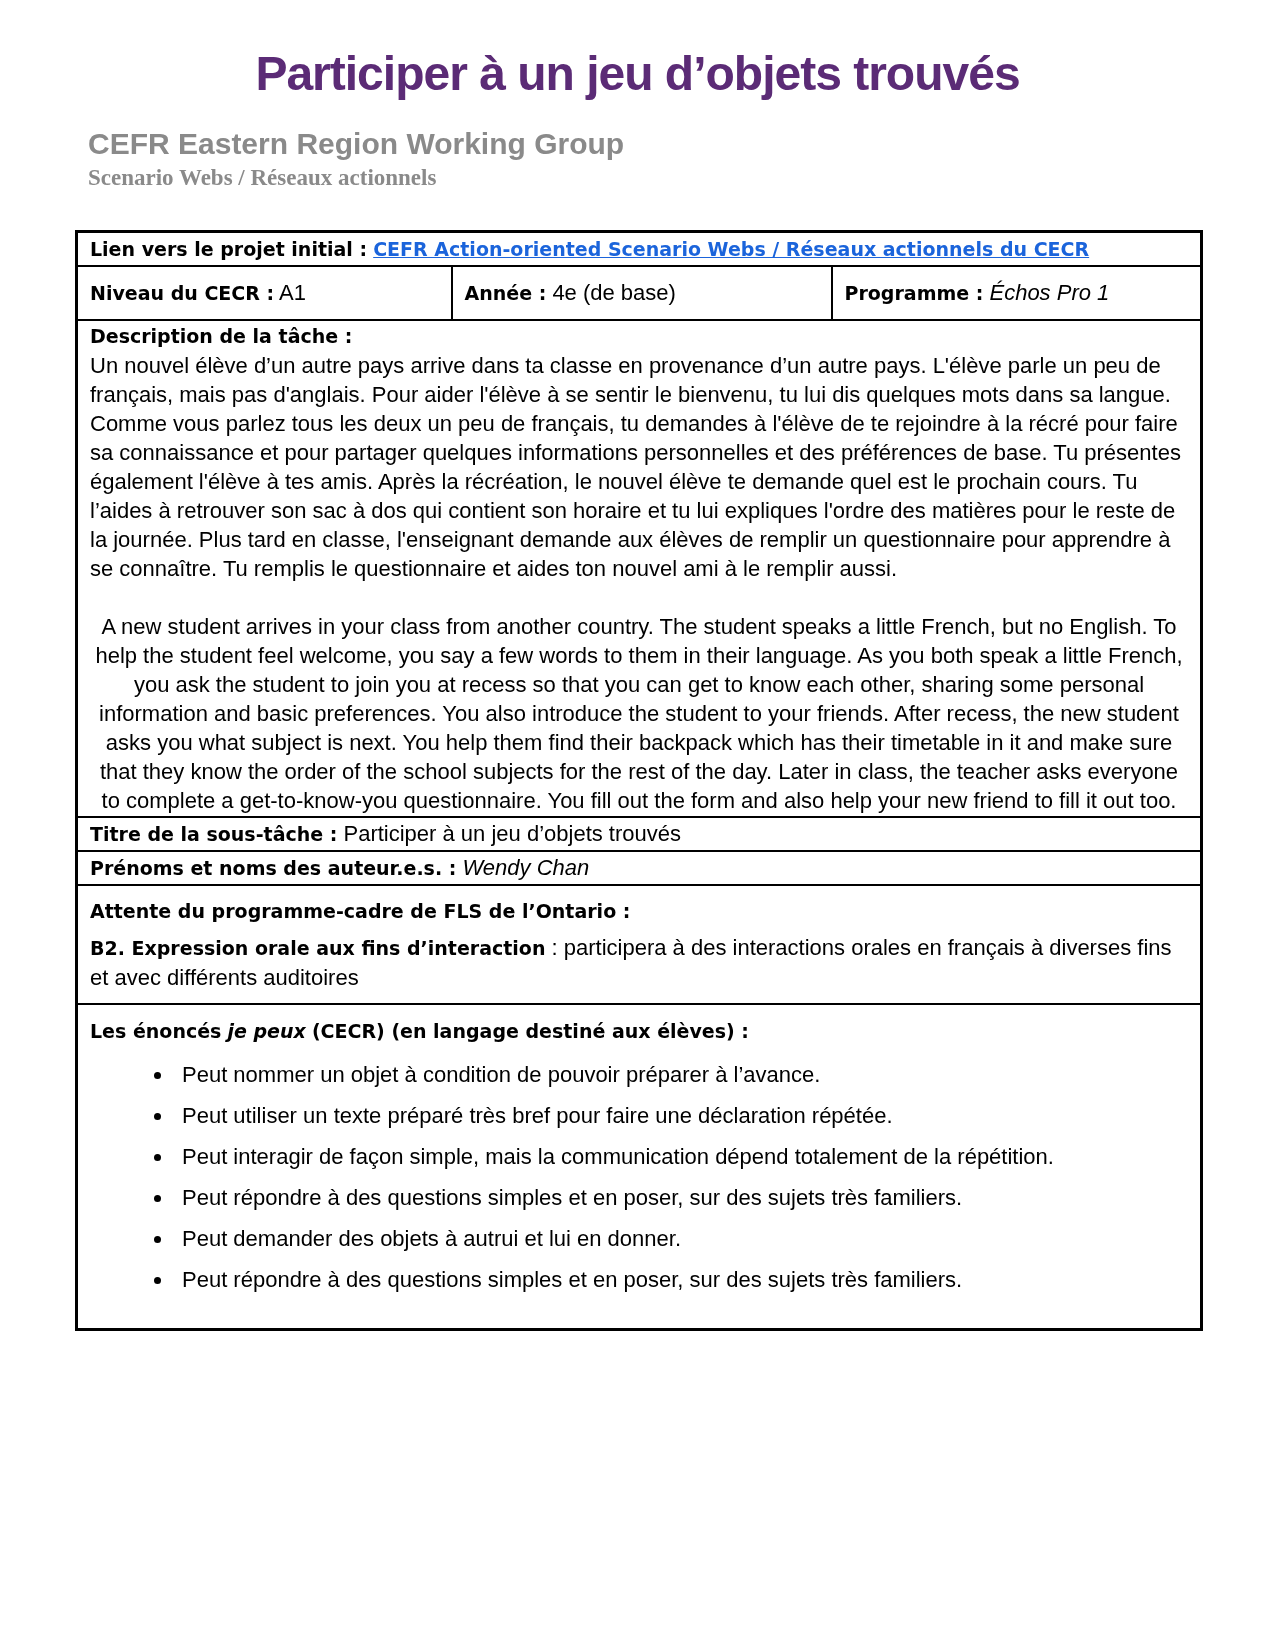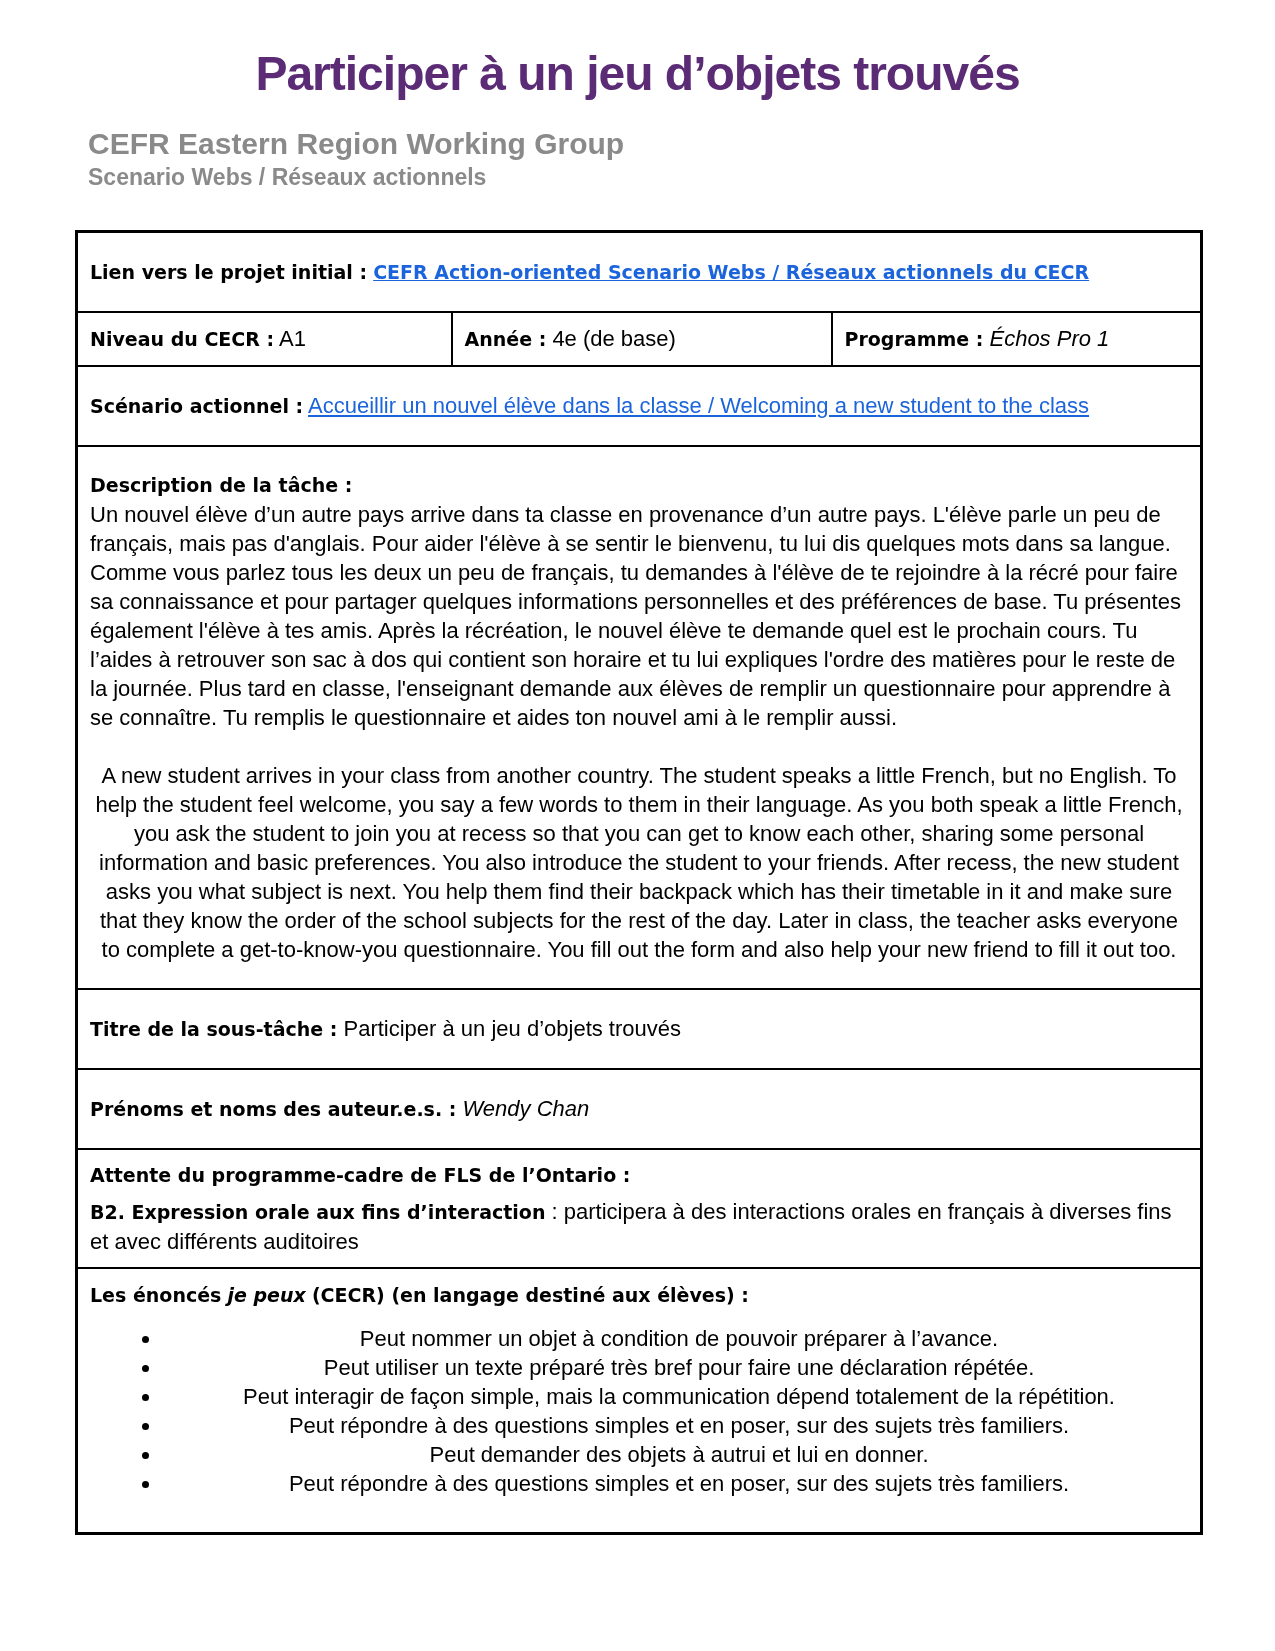--- a/index.html
+++ b/index.html
@@ -26,34 +26,34 @@
     color:var(--title-purple);
   }
   .subtitle1{
     margin:26px 0 0 13px;
     font-family:"Liberation Sans",sans-serif;
     font-weight:bold;font-size:30px;line-height:1.1;
     color:var(--subtitle-gray);
   }
   .subtitle2{
     margin:4px 0 0 13px;
-    font-family:Liberation Sans, sans-serif;
+    font-family:Liberation Serif, serif;
     font-weight:bold;font-size:23px;line-height:1.2;
     color:var(--subtitle-gray);
   }
   table.main{
     margin-top:38px;
     width:1125px;
     border-collapse:collapse;
     table-layout:fixed;
     border:3px solid var(--border-black);
   }
   td{
     border:2px solid var(--border-black);
-    padding:24px 12px;
+    padding:1px 12px;
     vertical-align:top;
     font-size:22px;line-height:29px;
   }
   .lbl{
     font-family:"DejaVu Sans",sans-serif;
     font-weight:bold;
     font-size:19px;
   }
   .val{font-family:"Liberation Sans",sans-serif;font-size:22px;text-align:right;}
   .ital{font-style:italic;}
@@ -65,23 +65,22 @@
   a.lnk.bold{font-family:"DejaVu Sans",sans-serif;font-weight:bold;font-size:19px;}
   .desc p{margin:0;}
   .desc .para-en{margin-top:29px;text-align:center;}
   .gap-above{margin-top:7px;}
   ul.cando{
     margin:14px 0 14px 0;
     padding-left:72px;
   }
   ul.cando li{
     padding-left:8px;
-    margin:0;
+    margin:12px;
     line-height:29px;
-    text-align:center;
   }
   .row-pad-lg td{padding-top:11px;padding-bottom:11px;}
 </style>
 </head>
 <body>
 
 <div class="doc">
 
   <h1 class="page-title">Participer à un jeu d’objets trouvés</h1>
 
@@ -111,26 +110,20 @@
       <td>
         <span class="lbl">Année :</span>
         <span class="val">4e (de base)</span>
       </td>
       <td>
         <span class="lbl">Programme :</span>
         <span class="val ital">Échos Pro 1</span>
       </td>
     </tr>
 
-    <tr>
-      <td colspan="3">
-        <span class="lbl">Scénario actionnel :</span>
-        <a class="lnk">Accueillir un nouvel élève dans la classe / Welcoming a new student to the class</a>
-      </td>
-    </tr>
 
     <tr>
       <td colspan="3" class="desc">
         <div class="lbl">Description de la tâche :</div>
         <p class="para-fr">Un nouvel élève d’un autre pays arrive dans ta classe en provenance d’un autre pays. L'élève parle un peu de français, mais pas d'anglais. Pour aider l'élève à se sentir le bienvenu, tu lui dis quelques mots dans sa langue. Comme vous parlez tous les deux un peu de français, tu demandes à l'élève de te rejoindre à la récré pour faire sa connaissance et pour partager quelques informations personnelles et des préférences de base. Tu présentes également l'élève à tes amis. Après la récréation, le nouvel élève te demande quel est le prochain cours. Tu l’aides à retrouver son sac à dos qui contient son horaire et tu lui expliques l'ordre des matières pour le reste de la journée. Plus tard en classe, l'enseignant demande aux élèves de remplir un questionnaire pour apprendre à se connaître. Tu remplis le questionnaire et aides ton nouvel ami à le remplir aussi.</p>
         <p class="para-en">A new student arrives in your class from another country. The student speaks a little French, but no English. To help the student feel welcome, you say a few words to them in their language. As you both speak a little French, you ask the student to join you at recess so that you can get to know each other, sharing some personal information and basic preferences. You also introduce the student to your friends. After recess, the new student asks you what subject is next. You help them find their backpack which has their timetable in it and make sure that they know the order of the school subjects for the rest of the day. Later in class, the teacher asks everyone to complete a get-to-know-you questionnaire. You fill out the form and also help your new friend to fill it out too.</p>
       </td>
     </tr>
 
 

